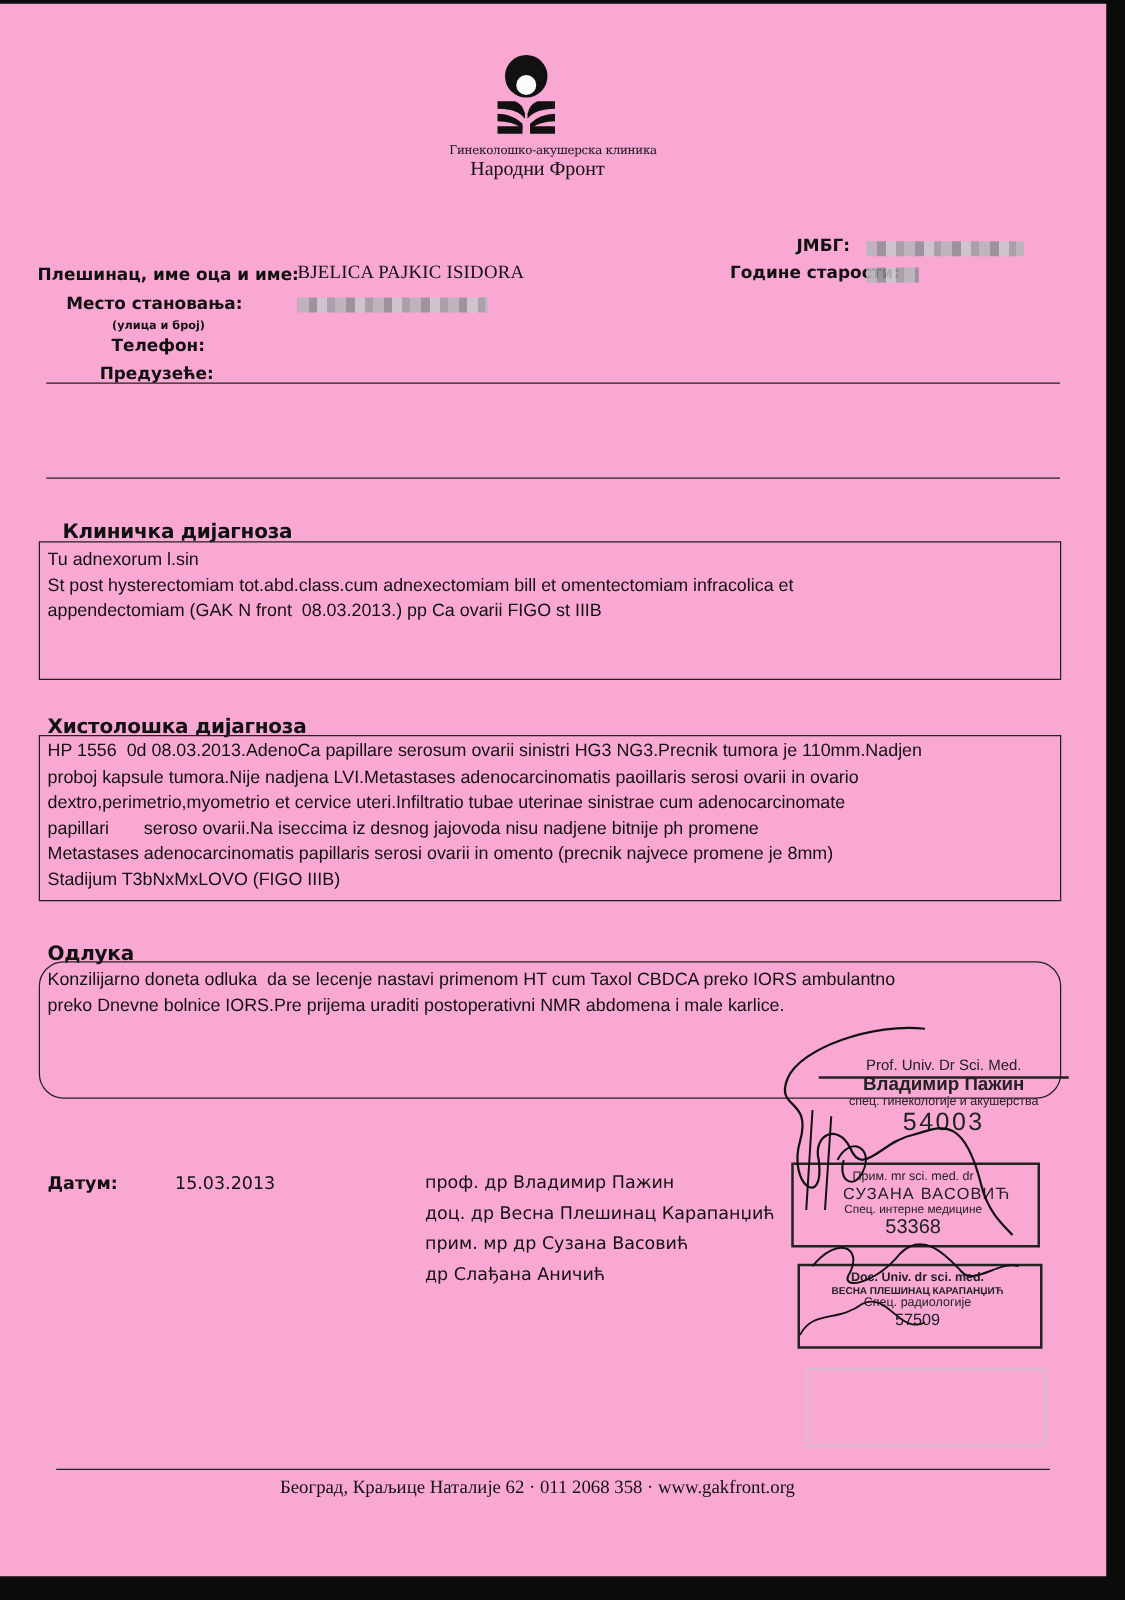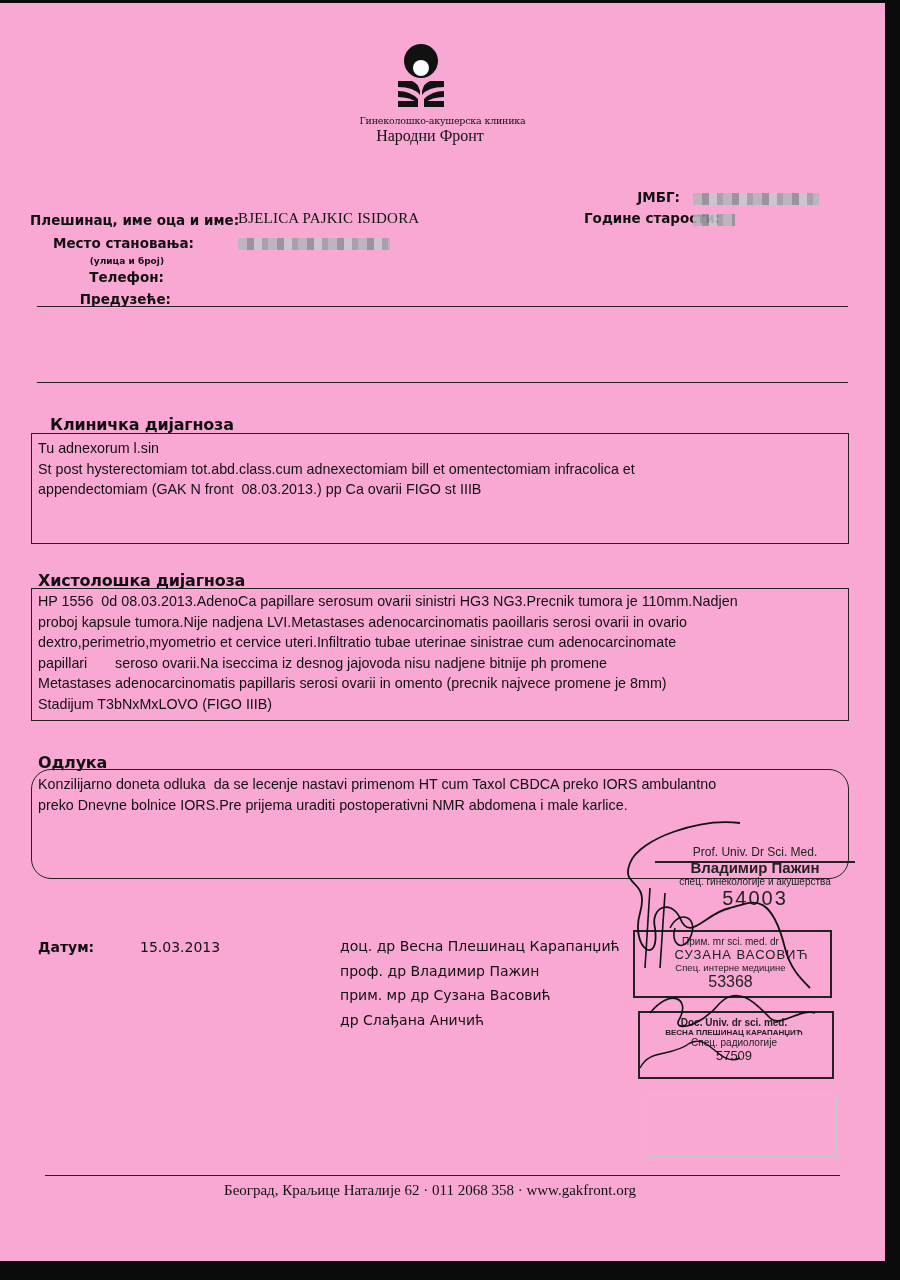--- a/index.html
+++ b/index.html
@@ -83,22 +83,22 @@
   <div class="abs sec-h" style="left:38px; top:750px;">Одлука</div>
   <div class="box" style="left:31px; top:766px; width:818px; height:110px;border-radius:20px;">
     <div>Konzilijarno doneta odluka  da se lecenje nastavi primenom HT cum Taxol CBDCA preko IORS ambulantno</div>
     <div>preko Dnevne bolnice IORS.Pre prijema uraditi postoperativni NMR abdomena i male karlice.</div>
   </div>
 
   <div class="abs datum" style="left:38px; top:936px; font-weight:bold;">Датум:</div>
   <div class="abs datum" style="left:112px; top:936px;margin-left:28px;">15.03.2013</div>
 
   <div class="abs doc-list" style="left:340px; top:931px;">
+    <div>проф. др Владимир Пажин</div>
     <div>доц. др Весна Плешинац Карапанџић</div>
-    <div>проф. др Владимир Пажин</div>
     <div>прим. мр др Сузана Васовић</div>
     <div>др Слађана Аничић</div>
   </div>
 
   <div class="stamp-box" style="left:655px; top:838px; width:200px; height:20px; border-width:0 0 2px 0;"></div>
   <div class="stamp" style="left:655px; top:842px; width:200px;">
     <div style="font-size:12px;">Prof. Univ. Dr Sci. Med.</div>
     <div style="font-size:15px; font-weight:bold;">Владимир Пажин</div>
     <div style="font-size:10px;">спец. гинекологије и акушерства</div>
     <div style="font-size:20px; letter-spacing:2px;">54003</div>

